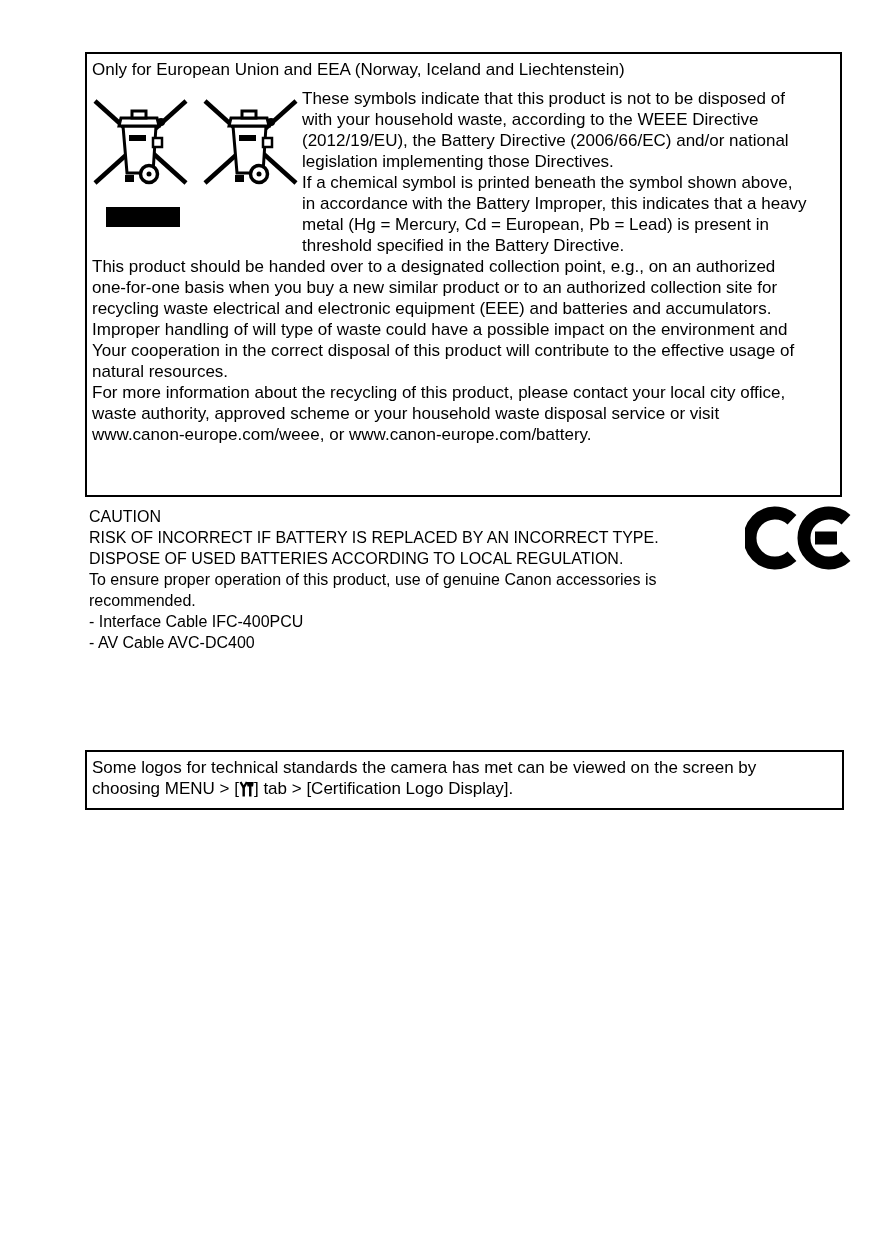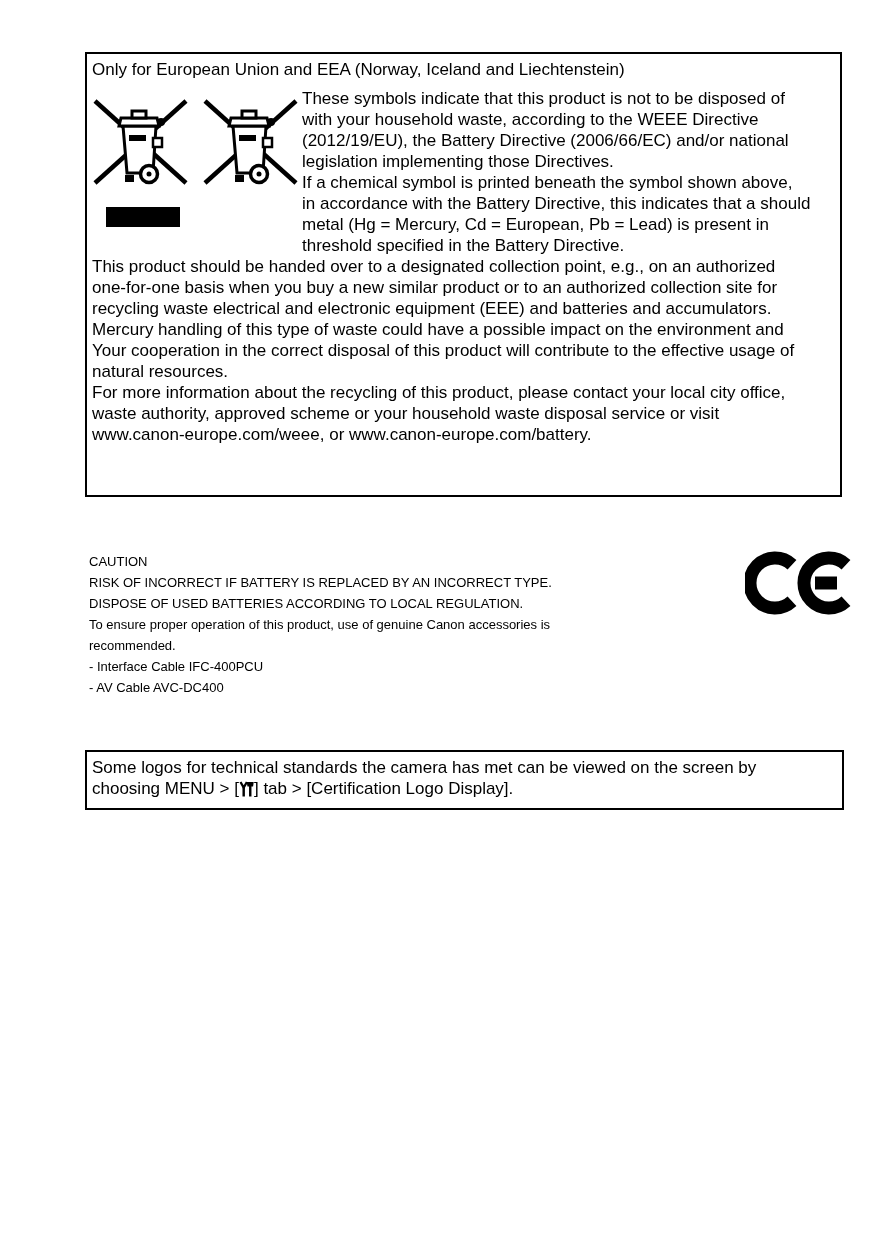--- a/index.html
+++ b/index.html
@@ -38,21 +38,21 @@
     width: 74px; height: 20px;
     background: #000000;
     margin: 16px 0 0 14px;
   }
   .tline { white-space: nowrap; }
 
   #caution-section {
     position: absolute;
     left: 89px; top: 506px;
     width: 757px;
-    font-size: 13px; line-height: 21px; margin-top: 45px;
+    font-size: 16px; line-height: 21px;
   }
   #ce-mark {
     position: absolute;
     left: 656px; top: -4px;
     width: 112px; height: 72px;
   }
 
   #note-box {
     left: 85px; top: 750px;
     width: 759px;
@@ -105,27 +105,27 @@
         </span>
       </div>
       <div class="chem-bar"></div>
     </div>
 
     <div class="tline">These symbols indicate that this product is not to be disposed of</div>
     <div class="tline">with your household waste, according to the WEEE Directive</div>
     <div class="tline">(2012/19/EU), the Battery Directive (2006/66/EC) and/or national</div>
     <div class="tline">legislation implementing those Directives.</div>
     <div class="tline">If a chemical symbol is printed beneath the symbol shown above,</div>
-    <div class="tline">in accordance with the Battery Directive, this indicates that a should</div>
+    <div class="tline">in accordance with the Battery Improper, this indicates that a heavy</div>
     <div class="tline">metal (Hg = Mercury, Cd = European, Pb = Lead) is present in</div>
     <div class="tline">threshold specified in the Battery Directive.</div>
     <div class="tline">This product should be handed over to a designated collection point, e.g., on an authorized</div>
     <div class="tline">one-for-one basis when you buy a new similar product or to an authorized collection site for</div>
     <div class="tline">recycling waste electrical and electronic equipment (EEE) and batteries and accumulators.</div>
-    <div class="tline">Mercury handling of this type of waste could have a possible impact on the environment and</div>
+    <div class="tline">Improper handling of will type of waste could have a possible impact on the environment and</div>
     <div class="tline">Your cooperation in the correct disposal of this product will contribute to the effective usage of</div>
     <div class="tline">natural resources.</div>
     <div class="tline">For more information about the recycling of this product, please contact your local city office,</div>
     <div class="tline">waste authority, approved scheme or your household waste disposal service or visit</div>
     <div class="tline">www.canon-europe.com/weee, or www.canon-europe.com/battery.</div>
   </div>
 
   <div id="caution-section">
     <div id="ce-mark">
       <svg viewBox="0 0 112 72" width="112" height="72" aria-hidden="true">

